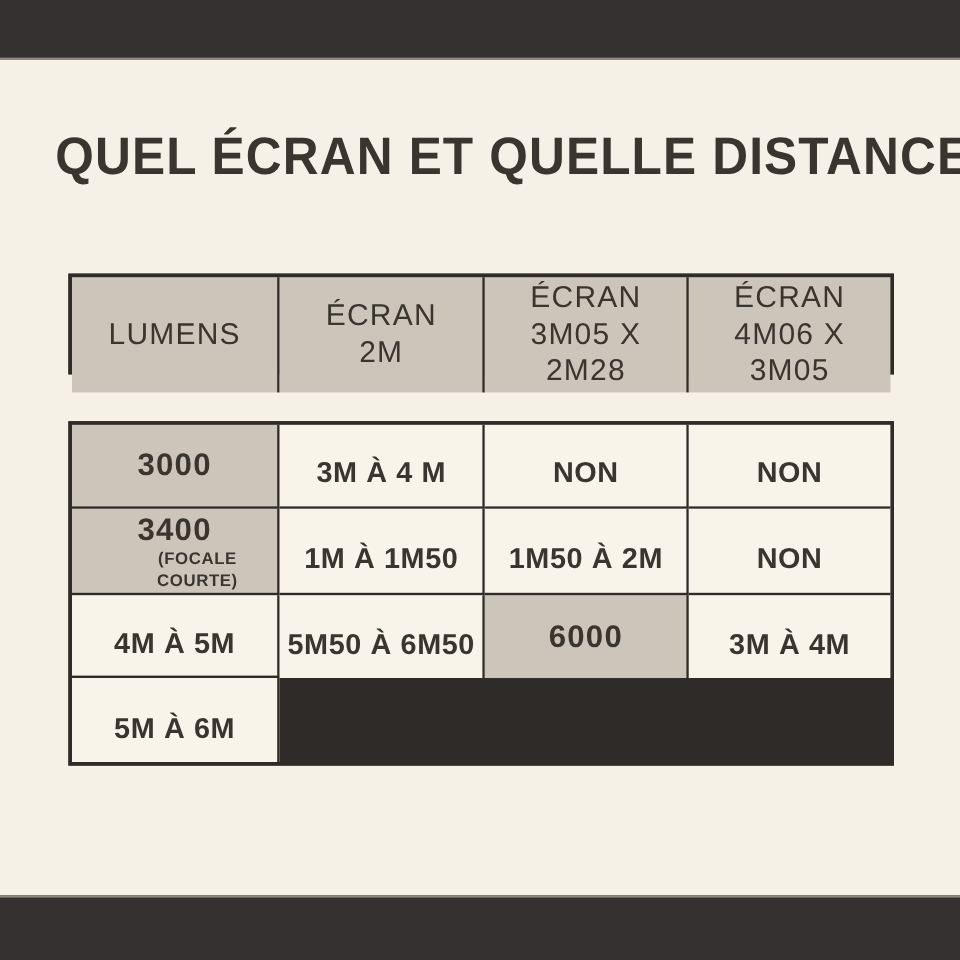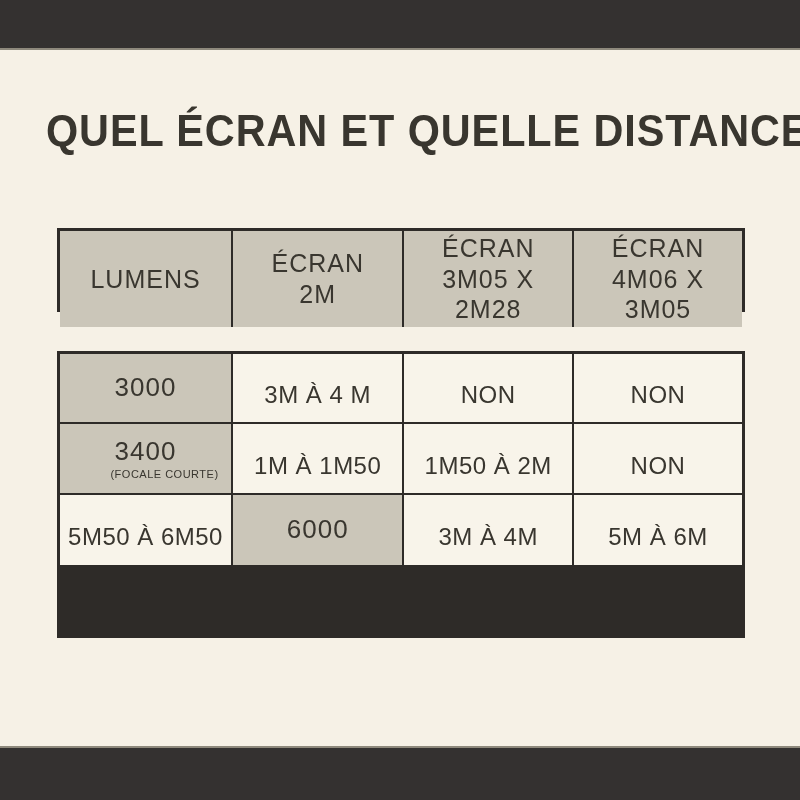--- a/index.html
+++ b/index.html
@@ -50,26 +50,26 @@
   .tbl.body{top:351px;height:287px;grid-template-rows:repeat(4,1fr);}
   .cell{
     display:flex;flex-direction:column;align-items:center;justify-content:center;
     text-align:center;
     border-right:2px solid var(--border-color);
     background:var(--cell-cream);
     line-height:1.22;
     padding:2px 4px;
   }
   .cell:nth-child(4n){border-right:none;}
-  .tbl.body .cell{border-bottom:2px solid var(--border-color);}
+  .tbl.body .cell{border-bottom:2px solid var(--border-color);font-weight:bold;}
   .tbl.body .cell:nth-last-child(-n+4){border-bottom:none;}
   .cell.gray{background:var(--cell-gray);}
   .hdr-line1,.hdr-line2{font-size:25px;letter-spacing:1px;}
   .lumens-val{font-size:26px;letter-spacing:1px;}
-  .lumens-note{font-size:11px;letter-spacing:0.5px;margin-left:38px;}
+  .lumens-note{font-size:14px;letter-spacing:0.5px;margin-left:38px;}
   .lumens-note:empty{display:none;}
   .hdr-line2:empty{display:none;}
   .data-val{font-size:24px;letter-spacing:0.5px;white-space:nowrap;margin-top:14px;}
 </style>
 </head>
 <body>
 
 <div class="top-bar"></div>
 
 <h1 class="title">QUEL ÉCRAN ET QUELLE DISTANCE ?</h1>
@@ -117,20 +117,23 @@
     <span class="data-val">1M À 1M50</span>
   </div>
   <div class="cell">
     <span class="data-val">1M50 À 2M</span>
   </div>
   <div class="cell">
     <span class="data-val">NON</span>
   </div>
 
   <div class="cell">
+    <span class="data-val">4M À 5M</span>
+  </div>
+  <div class="cell">
     <span class="data-val">5M50 À 6M50</span>
   </div>
 
   <div class="cell gray">
     <span class="lumens-val">6000</span>
 
   </div>
   <div class="cell">
     <span class="data-val">3M À 4M</span>
   </div>

